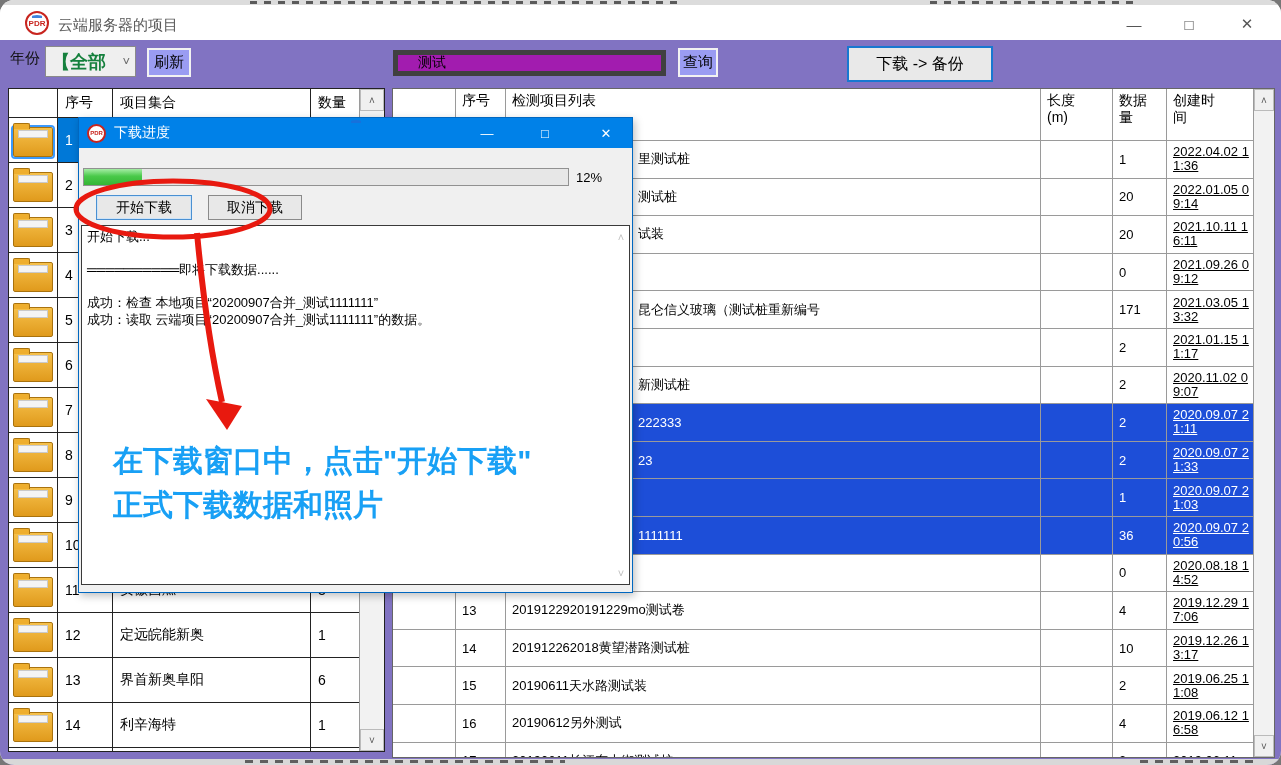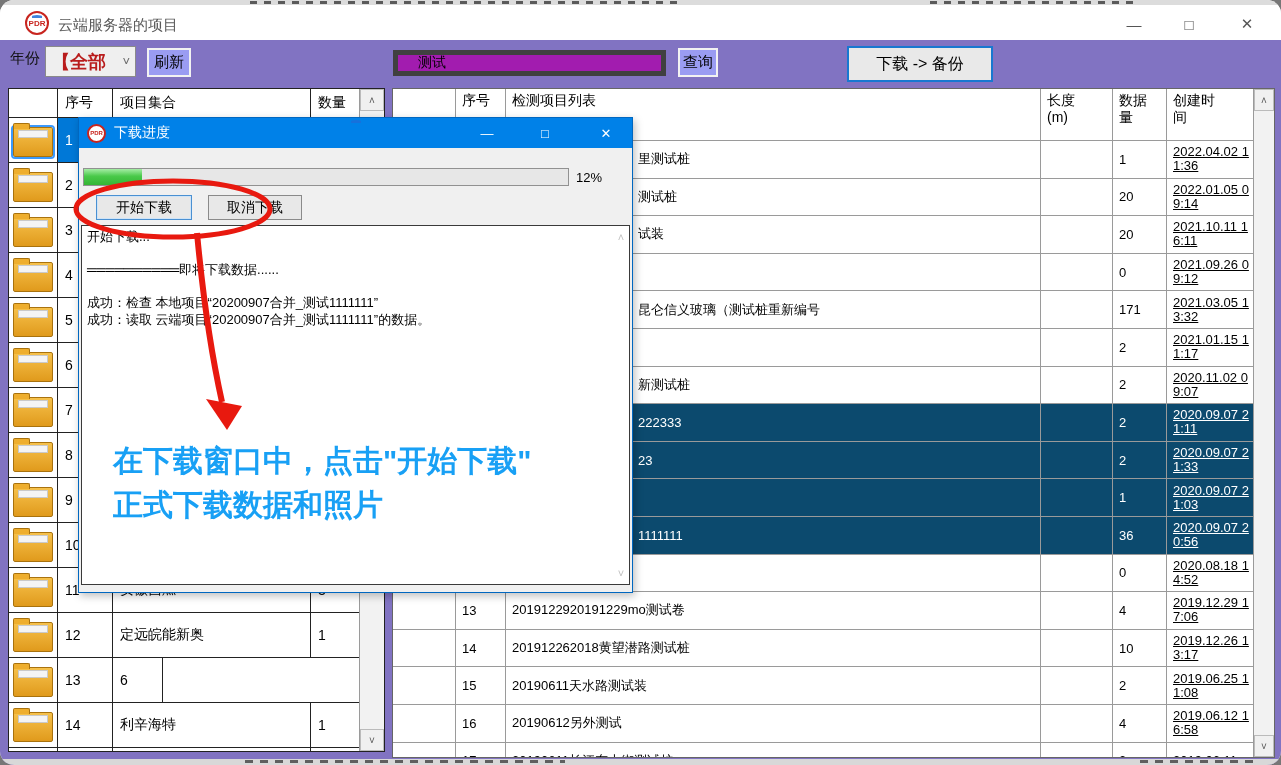--- a/index.html
+++ b/index.html
@@ -19,21 +19,21 @@
   .titlebar .pdr-logo{left:25px;top:6px;}
   .win-title{position:absolute;left:58px;top:11px;font-size:15px;color:#5a5a5a;}
   .win-btn{position:absolute;top:7px;width:34px;height:24px;display:flex;align-items:center;justify-content:center;
     color:#555;font-size:15px;cursor:default;}
 
   
   .purple-bg{position:absolute;left:0;top:40px;width:1281px;height:725px;background:#8173c2;}
   .tb-label{position:absolute;left:10px;top:49px;font-size:15px;color:#111;z-index:2;}
   .year-select{position:absolute;left:45px;top:46px;width:91px;height:31px;background:#efefef;border:1px solid #8a8a8a;
     display:flex;align-items:center;z-index:2;}
-  .year-select .val{font-size:18px;font-weight:bold;color:#b91c1c;padding-left:6px;flex:1;}
+  .year-select .val{font-size:18px;font-weight:bold;color:#15803d;padding-left:6px;flex:1;}
   .year-select .chev{color:#6a6a6a;font-size:13px;padding-right:5px;}
   .btn-lav{position:absolute;background:#9a9cf2;border:2px solid #f2f2f2;color:#000;font-size:15px;
     display:flex;align-items:center;justify-content:center;z-index:2;}
   .refresh-btn{left:147px;top:48px;width:44px;height:29px;}
   .query-btn{left:678px;top:48px;width:40px;height:29px;}
   .search-box{position:absolute;left:393px;top:50px;width:273px;height:26px;border:5px solid #404040;background:#a21caf;
     font-size:14px;padding:2px 20px;z-index:2;color:#000;}
   .dl-backup{position:absolute;left:847px;top:46px;width:146px;height:36px;background:#e9e9e9;border:2px solid #1878d0;
     font-size:16px;color:#000;display:flex;align-items:center;justify-content:center;z-index:2;}
 
@@ -58,21 +58,21 @@
 
   
   .right-panel{position:absolute;left:392px;top:88px;width:883px;height:670px;background:#fff;border:1px solid #666;
     overflow:hidden;z-index:3;}
   .r-head{display:flex;height:52px;border-bottom:1px solid #9a9a9a;}
   .r-head .c{border-right:1px solid #9a9a9a;padding:3px 0 0 6px;font-size:14px;color:#000;white-space:pre-line;line-height:17px;overflow:hidden;}
   .r-row{display:flex;height:37.6px;border-bottom:1px solid #9a9a9a;background:#fff;}
   .r-row .c{border-right:1px solid #9a9a9a;display:flex;align-items:center;padding-left:6px;font-size:13px;color:#000;overflow:hidden;white-space:nowrap;}
   .rc0{width:63px;} .rc1{width:50px;} .rc2{width:535px;} .rc3{width:72px;} .rc4{width:54px;} .rc5{width:88px;}
   .r-row .rc5{font-size:13px;line-height:14px;white-space:normal;word-break:break-all;padding-right:2px;text-decoration:underline;}
-  .r-row.sel{background:#0c4a6e;}
+  .r-row.sel{background:#1d4ed8;}
   .r-row.sel .c{color:#fff;}
   .r-row .rc2.cut{padding-left:132px;}
 
   
   .dialog{position:absolute;left:78px;top:117px;width:555px;height:476px;background:#f0f0f0;border:1px solid #0067c0;
     z-index:6;box-shadow:2px 3px 8px rgba(0,0,0,.25);}
   .dlg-title{position:absolute;left:0;top:0;width:100%;height:30px;background:#0081e8;display:flex;align-items:center;}
   .dlg-title .pdr-logo{position:static;width:19px;height:19px;margin-left:8px;font-size:6px;}
   .dlg-title .txt{color:#fff;font-size:14px;margin-left:8px;}
   .dlg-btn{position:absolute;top:0;width:38px;height:30px;display:flex;align-items:center;justify-content:center;color:#fff;font-size:13px;}
@@ -227,20 +227,21 @@
           </div>
           <div class="c cn">12</div>
           <div class="c cm">定远皖能新奥</div>
           <div class="c cq">1</div>
         </div>
         <div class="l-row">
           <div class="c ci">
             <div class="folder"></div>
           </div>
           <div class="c cn">13</div>
+          <div class="c cm">界首新奥阜阳</div>
           <div class="c cq">6</div>
         </div>
         <div class="l-row">
           <div class="c ci">
             <div class="folder"></div>
           </div>
           <div class="c cn">14</div>
           <div class="c cm">利辛海特</div>
           <div class="c cq">1</div>
         </div>

